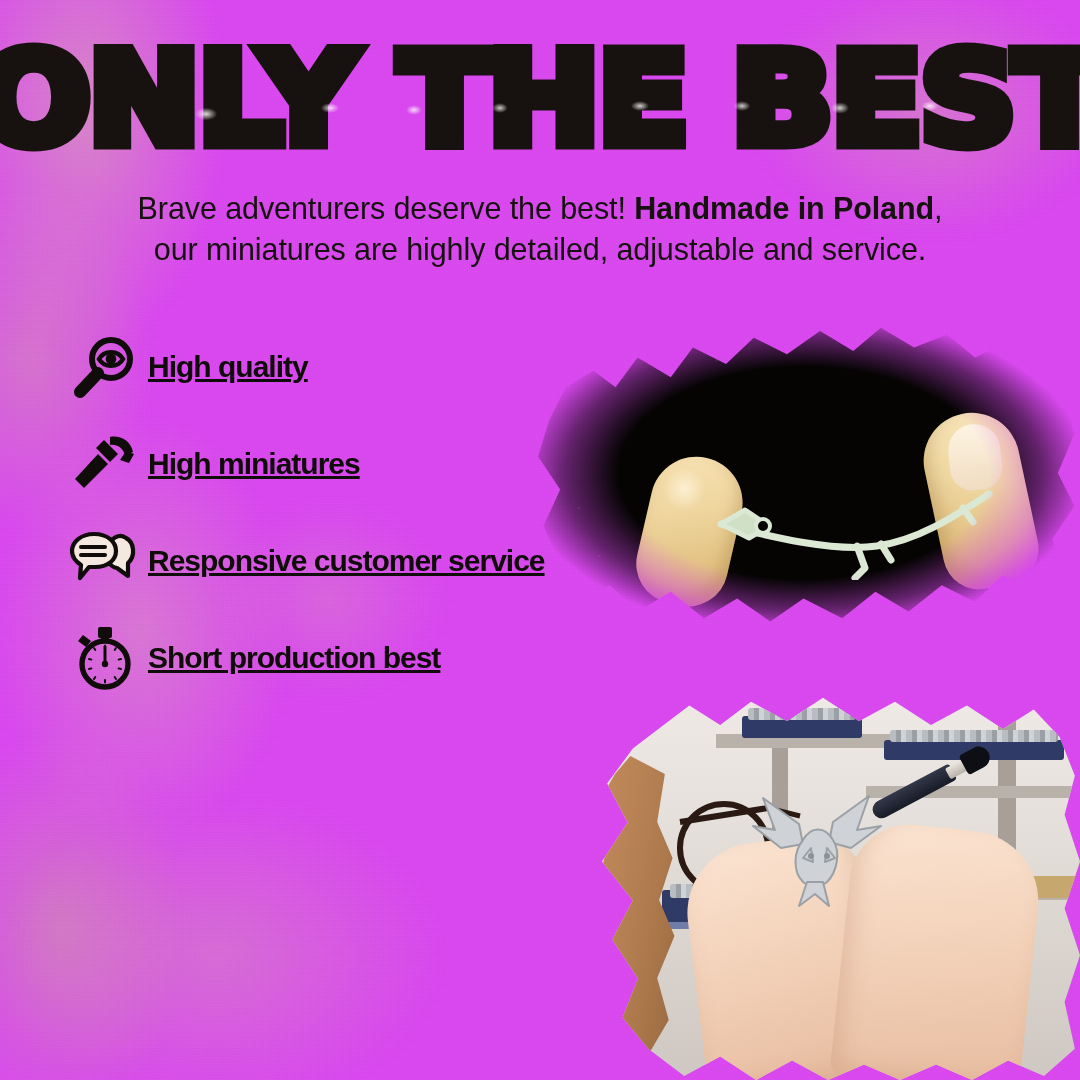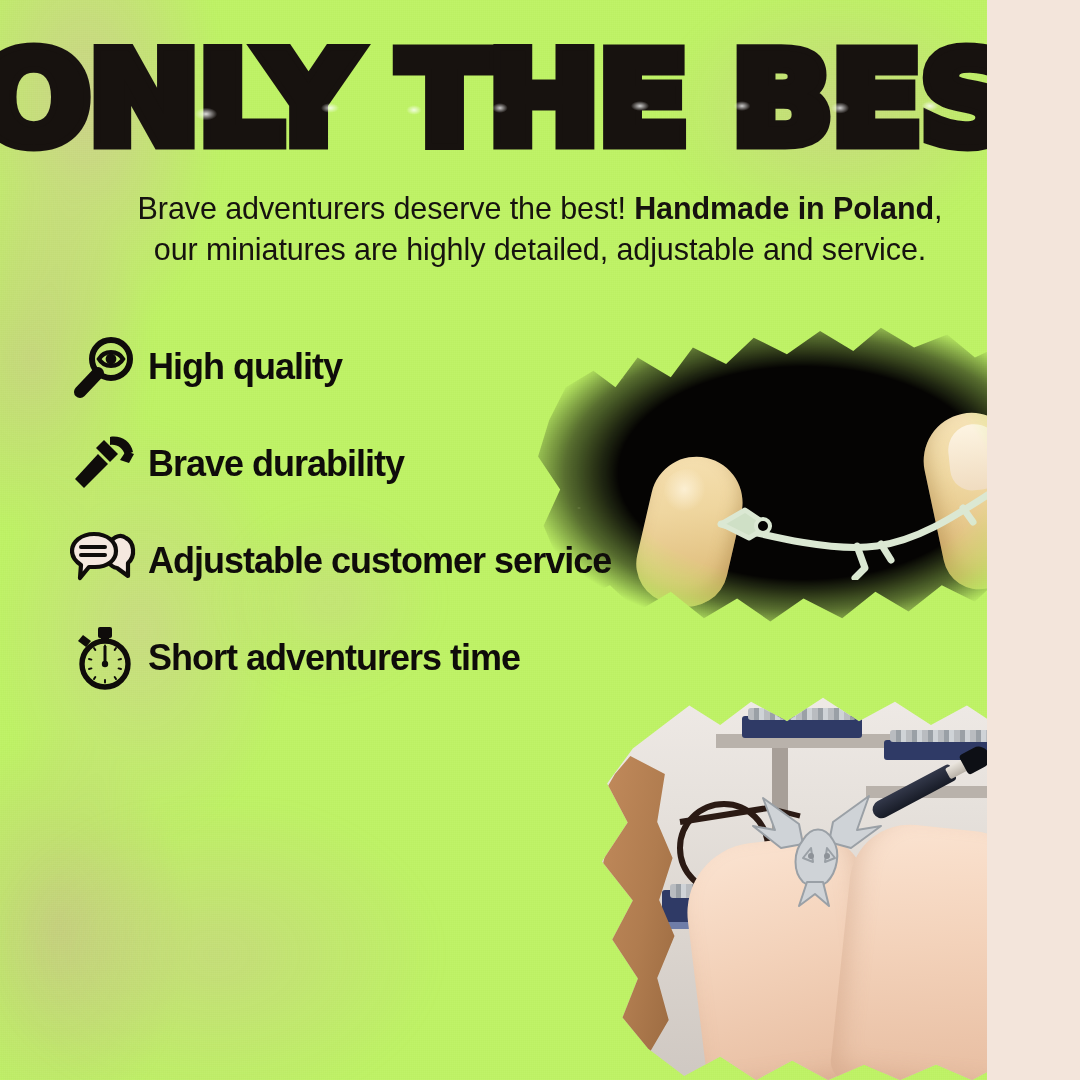--- a/index.html
+++ b/index.html
@@ -5,22 +5,22 @@
   html, body { margin:0; padding:0; }
   body {
     width:1080px; height:1080px;
     font-family:"Liberation Sans", sans-serif;
     background:#f3e5db;
     overflow:hidden;
   }
 
   #poster{
     position:relative;
-    width:987px; height:1080px;
-    background:#bef264;
+    width:1080px; height:1080px;
+    background:#d946ef;
     overflow:hidden;
   }
 
   
   .wash{ position:absolute; pointer-events:none; }
   .wash-left{
     left:-40px; top:-30px; width:330px; height:1140px;
     background:
       radial-gradient(58% 30% at 38% 12%,  rgba(214,184,166,.55), rgba(214,184,166,0) 72%),
       radial-gradient(52% 22% at 22% 34%,  rgba(208,176,157,.42), rgba(208,176,157,0) 70%),
@@ -97,25 +97,26 @@
   .feature{
     display:flex; align-items:center;
     height:74px; margin-bottom:23px;
   }
   .feature .ico{
     width:86px; min-width:86px; height:68px;
     display:flex; align-items:center; justify-content:center;
   }
   .feature .ico svg{ display:block; }
   .feature .label{
-    font-size:36px;
+    font-size:30px;
     font-weight:700;
     letter-spacing:-1px;
     color:#0f0c0a;
     white-space:nowrap;
+    text-decoration:underline;
   }
 
   
   .photo{ position:absolute; overflow:hidden; }
 
   #photo-top{
     left:527px; top:308px; width:553px; height:330px;
   }
   #photo-top .inner{
     position:absolute; inset:0;
@@ -301,35 +302,35 @@
       <span class="ico">
         <svg width="68" height="62" viewBox="0 0 68 62">
           <g fill="#0f0c0a">
             <path d="M39 4 C 49 2, 60 8, 62 19 L 54 22 C 52 15, 46 11, 39 12 Z"></path>
             <path d="M33 7 L 47 21 L 39 29 L 25 15 Z"></path>
             <path d="M55 18 L 63 21 L 58 30 L 49 27 Z"></path>
             <path d="M27 21 L 37 31 L 13 55 L 4 46 Z"></path>
           </g>
         </svg>
       </span>
-      <span class="label">Brave durability</span>
+      <span class="label">High miniatures</span>
     </div>
 
 
     <div class="feature">
       <span class="ico">
         <svg width="70" height="62" viewBox="0 0 70 62">
           <path d="M40 16 C 40 8, 50 3, 56 8 C 64 12, 66 26, 58 33 L 58 46 L 47 38
                    C 40 37, 35 29, 37 22 Z" fill="#f5e8df" stroke="#0f0c0a" stroke-width="4.2" stroke-linejoin="round"></path>
           <path d="M24 4 C 38 4, 46 12, 46 21 C 46 30, 38 37, 25 37 L 19 37
                    L 10 48 L 11 35 C 5 31, 2 26, 2 21 C 2 12, 11 4, 24 4 Z" fill="#f5e8df" stroke="#0f0c0a" stroke-width="4.2" stroke-linejoin="round"></path>
           <path d="M11 17 L 35 17 M11 25 L 35 25" stroke="#0f0c0a" stroke-width="4" stroke-linecap="round"></path>
         </svg>
       </span>
-      <span class="label">Adjustable customer service</span>
+      <span class="label">Responsive customer service</span>
     </div>
 
     <div class="feature">
       <span class="ico">
         <svg width="68" height="66" viewBox="0 0 68 66">
           <rect x="27" y="2" width="14" height="11" rx="2" fill="#0f0c0a"></rect>
           <rect x="30" y="11" width="8" height="7" fill="#0f0c0a"></rect>
           <path d="M12 10 L 20 16 L 15 22 L 7 16 Z" fill="#0f0c0a"></path>
           <circle cx="34" cy="39" r="23" fill="none" stroke="#0f0c0a" stroke-width="5.4"></circle>
           <path d="M34 39 L 34 21" stroke="#0f0c0a" stroke-width="3"></path>
@@ -341,21 +342,21 @@
               <path d="M50 44 L 47.6 43.4"></path>
             <path d="M45 54 L 43.7 52"></path>
               <path d="M34 57.5 L 34 55"></path>
             <path d="M23 54 L 24.3 52"></path>
               <path d="M18 44 L 20.4 43.4"></path>
             <path d="M18 34 L 20.4 34.6"></path>
               <path d="M23 23 L 24.3 25"></path>
           </g>
         </svg>
       </span>
-      <span class="label">Short adventurers time</span>
+      <span class="label">Short production best</span>
     </div>
 
 
   </div>
 
   <div class="photo" id="photo-bottom">
     <div class="inner">
 
       <div class="upright" style="left:206px; top:0; width:16px; height:300px;"></div>
       <div class="upright" style="left:432px; top:0; width:18px; height:320px;"></div>

